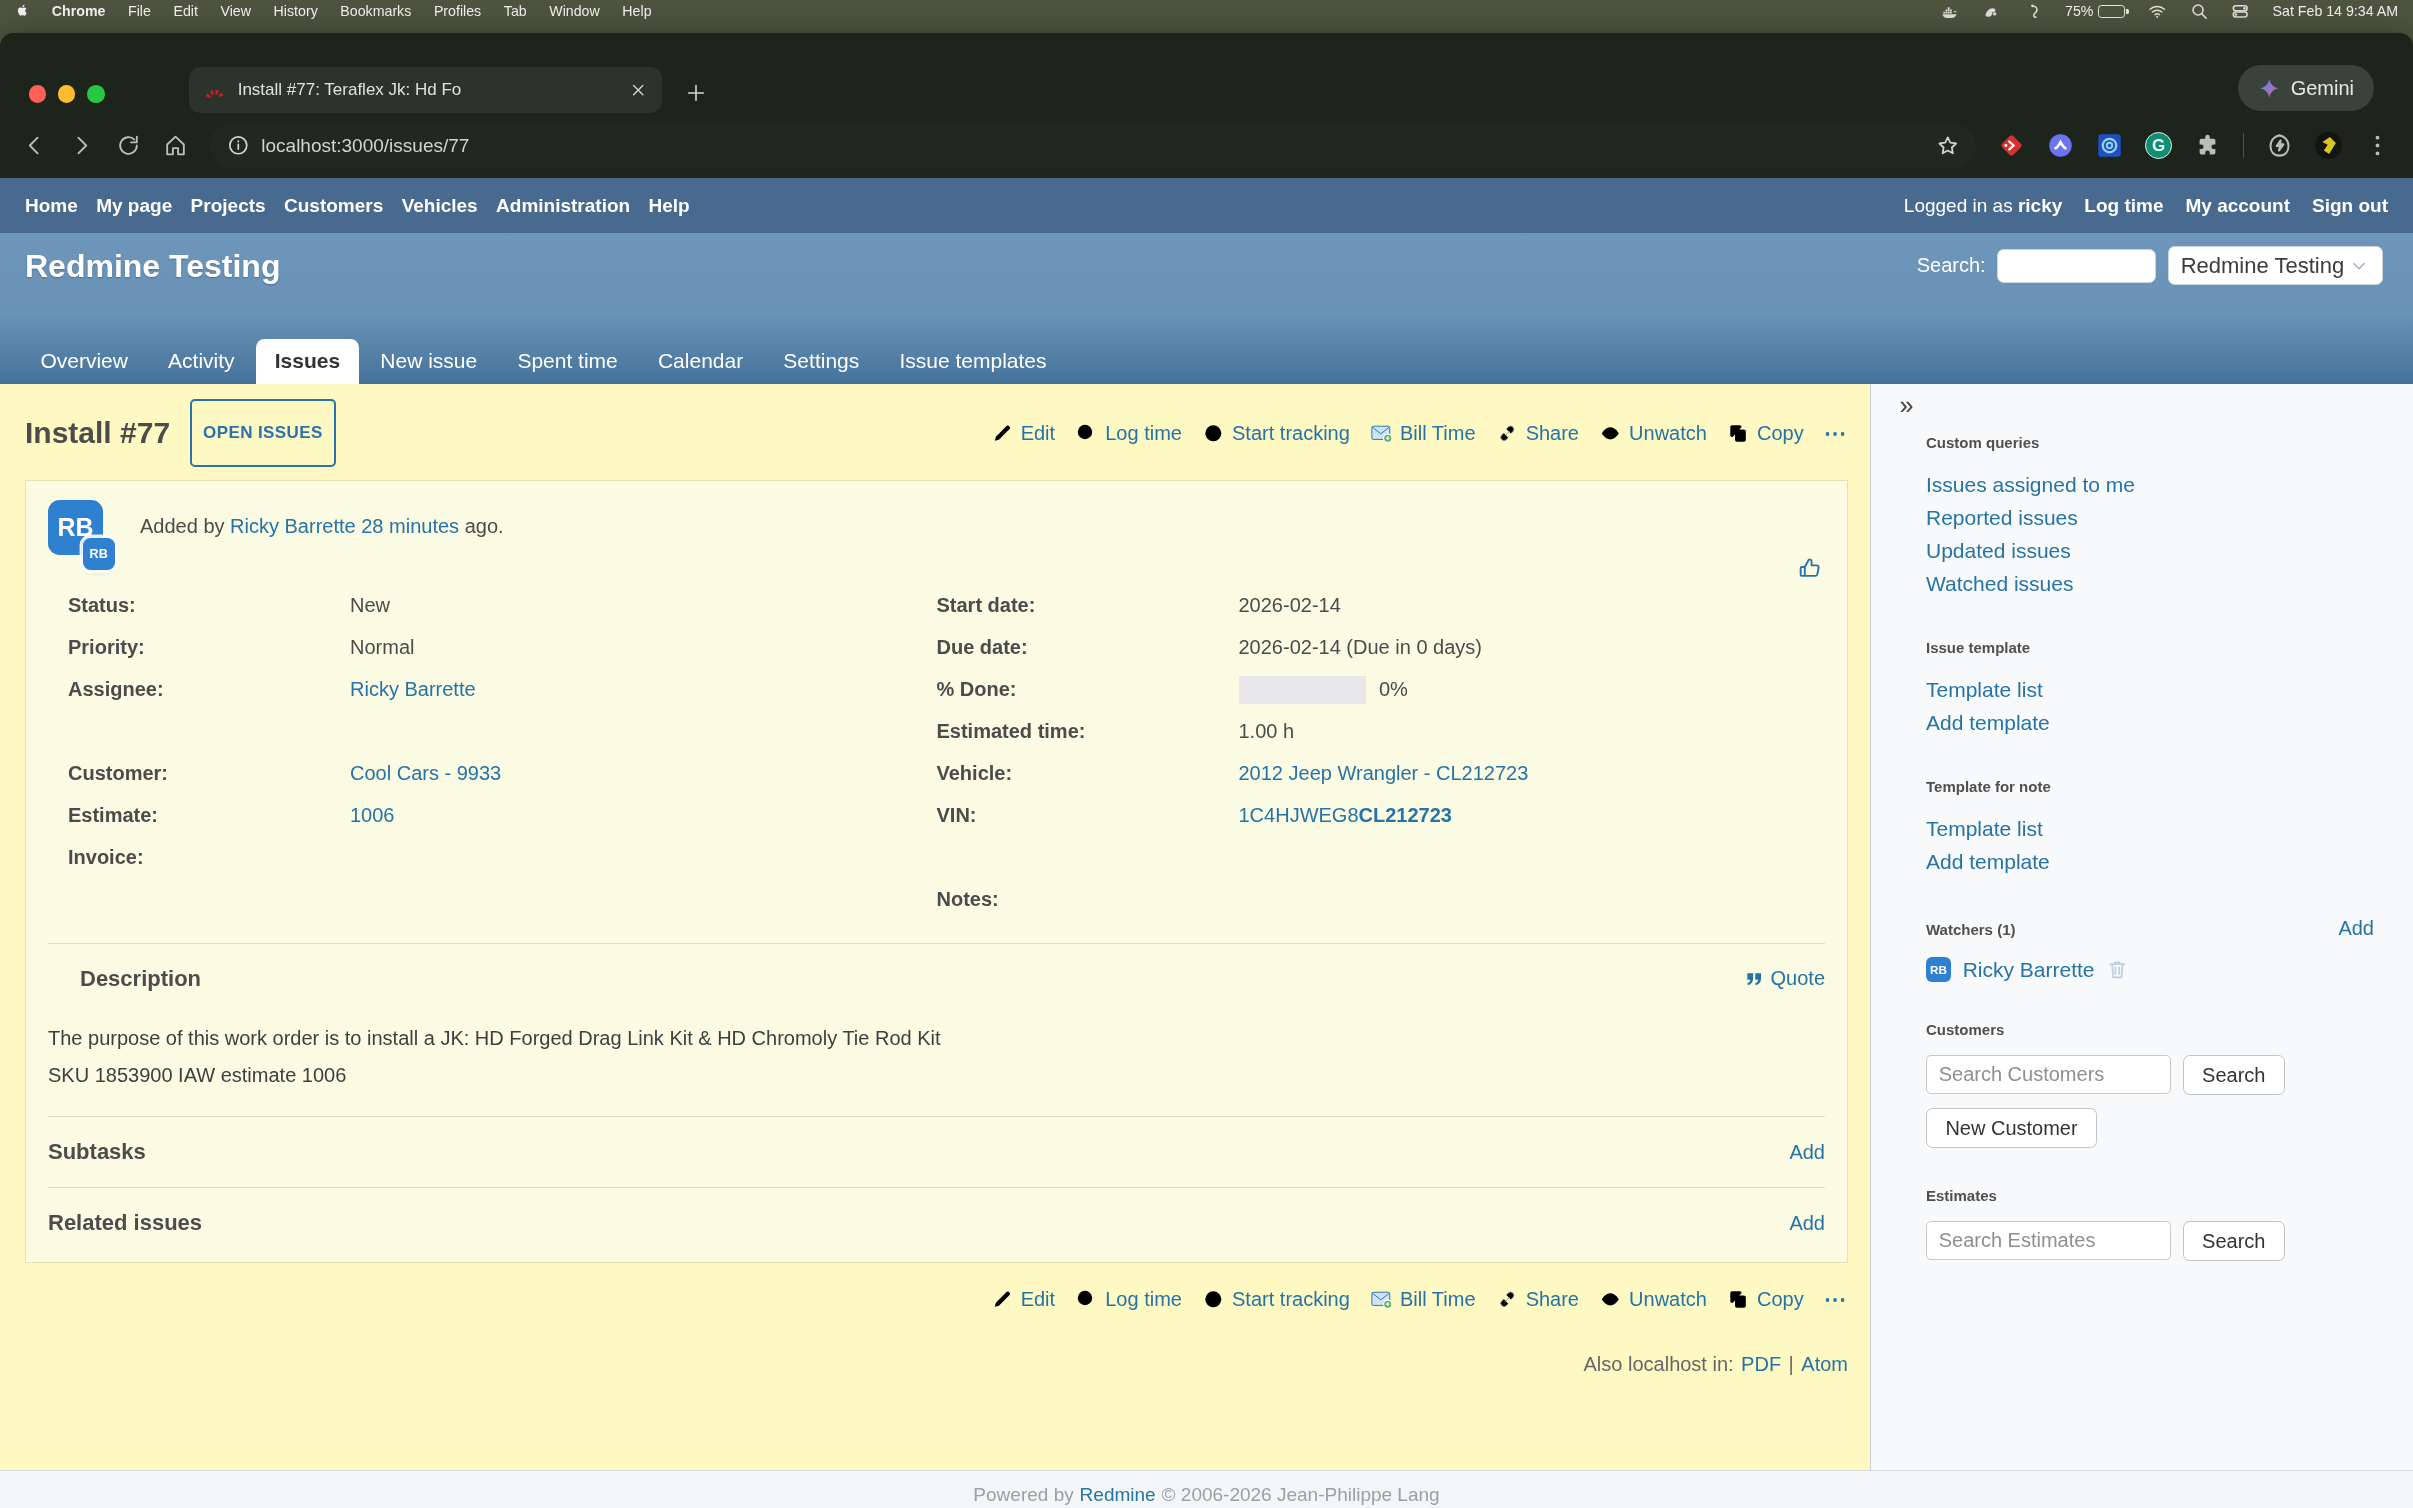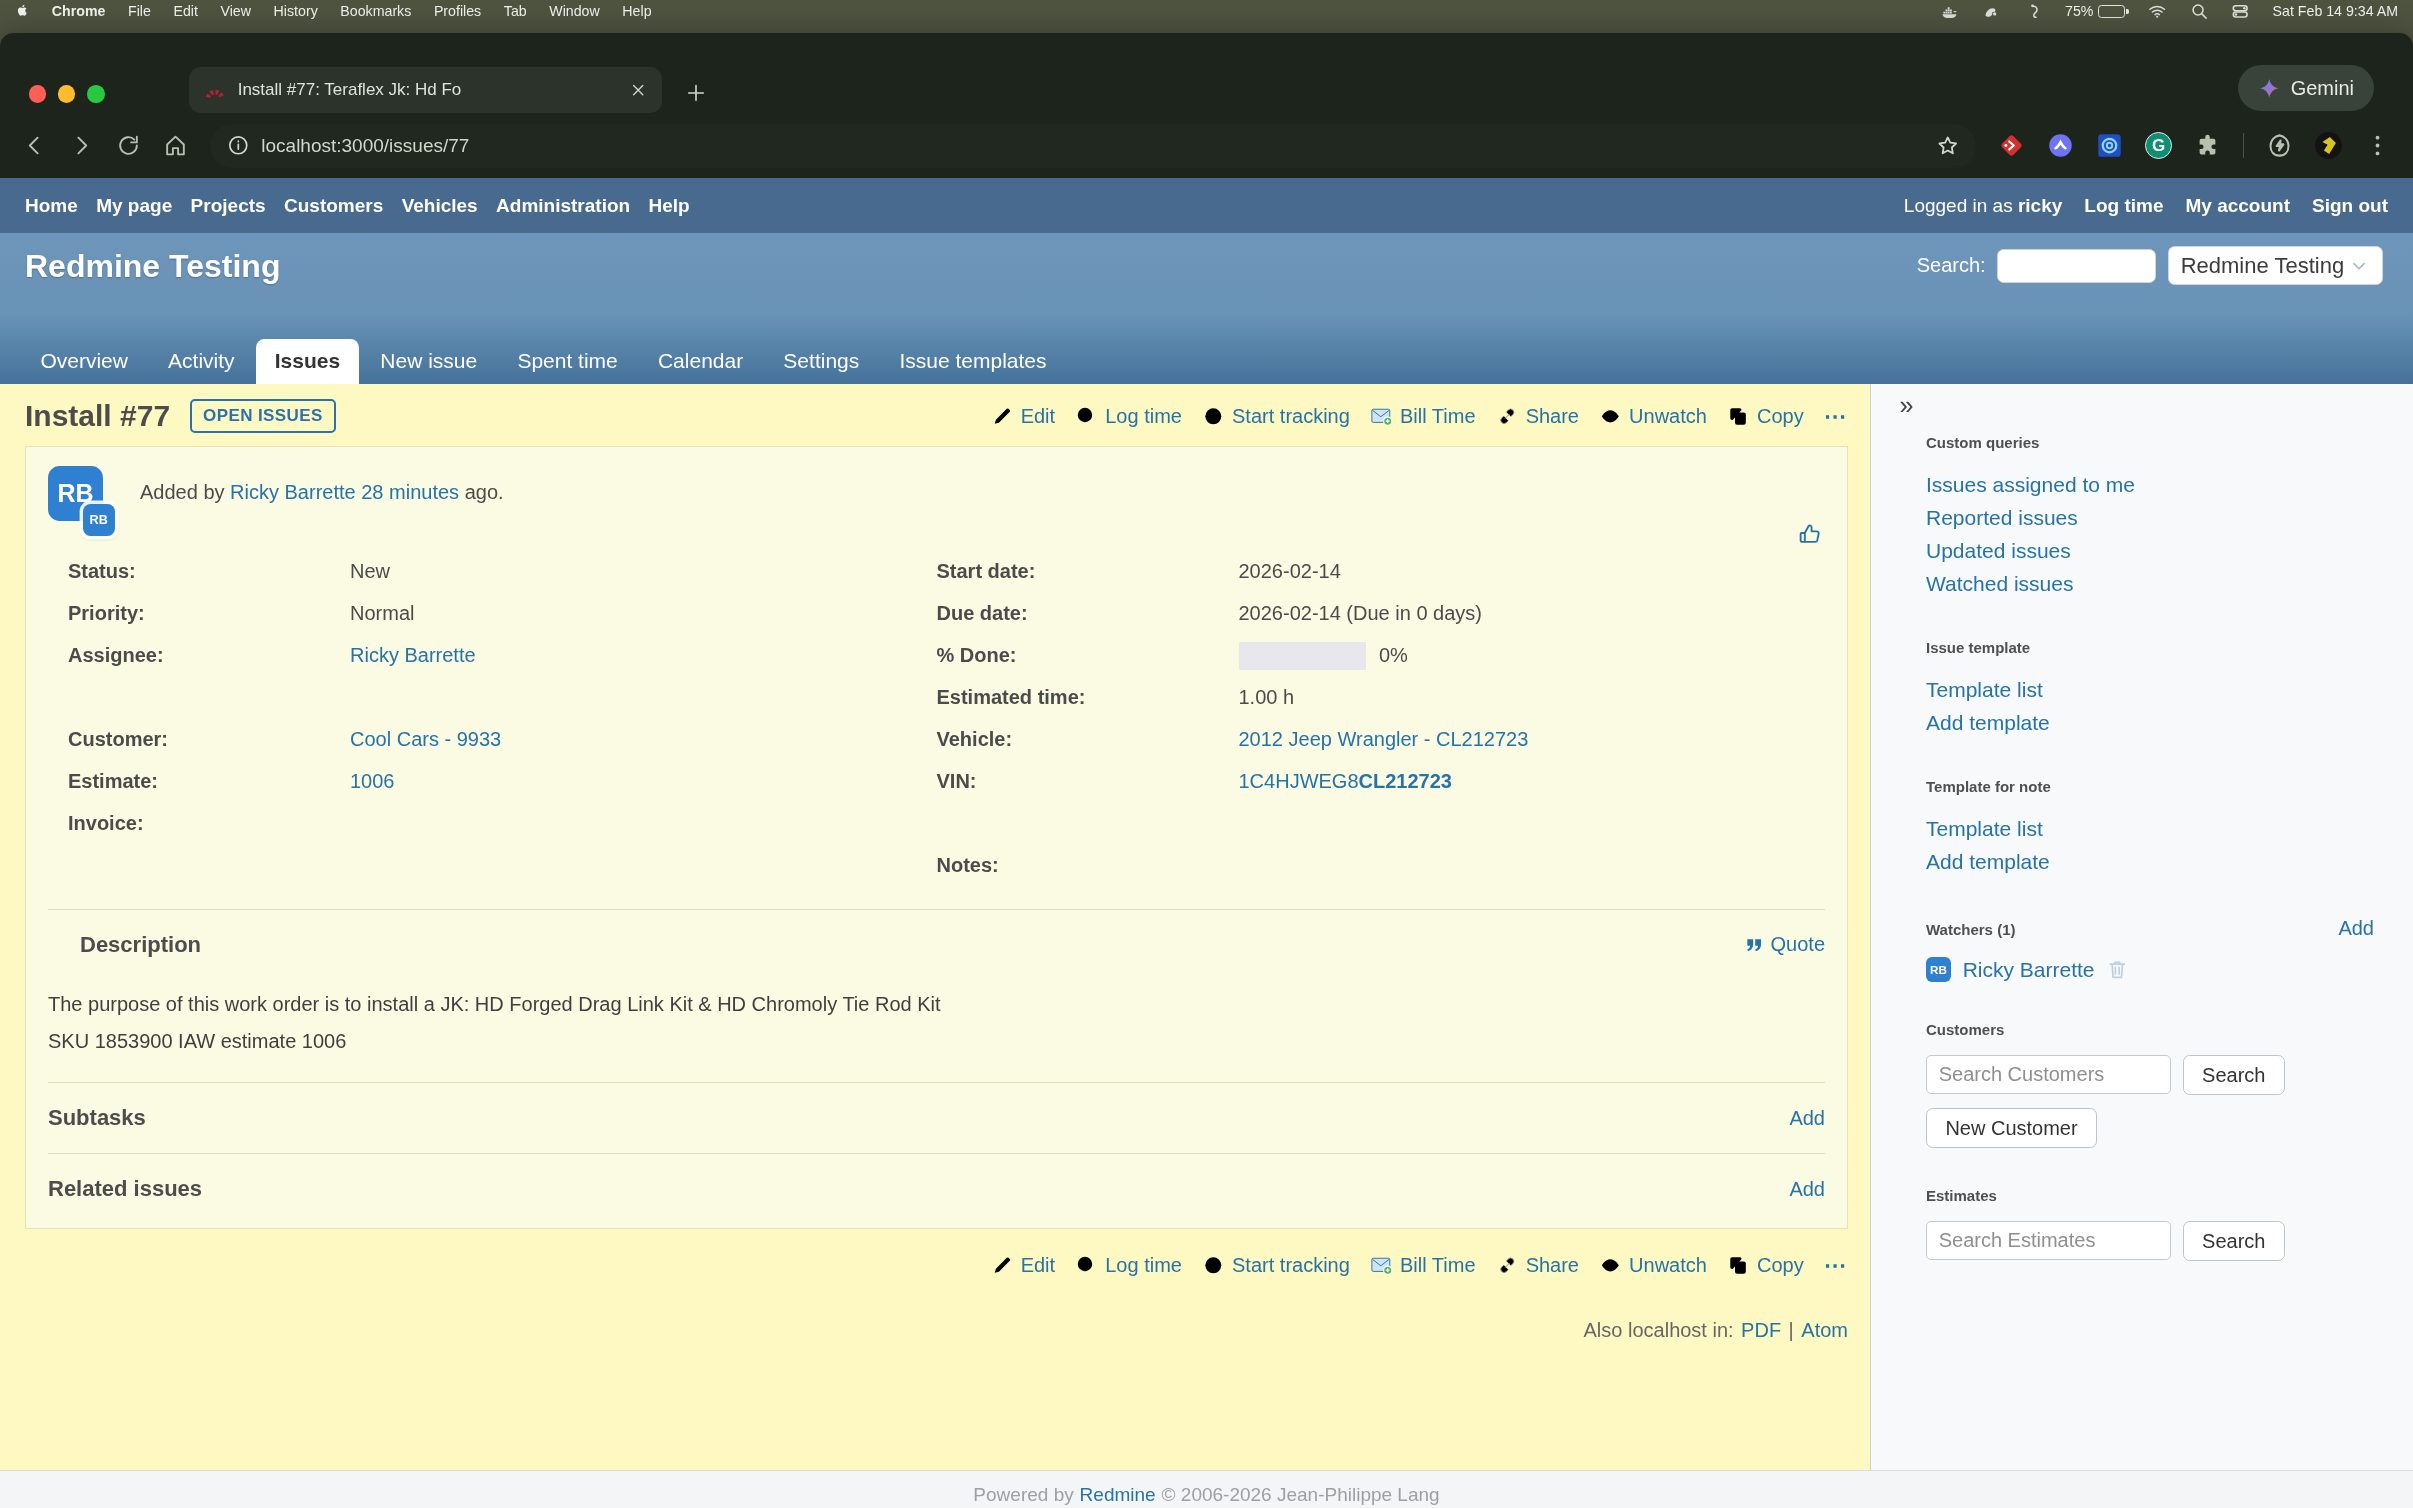--- a/index.html
+++ b/index.html
@@ -70,21 +70,21 @@
   .proj-select .chev{width:22px;height:22px;color:#aab4cc;}
   .rm-tabs{position:absolute;left:22px;bottom:0;display:flex;gap:3.4px;list-style:none;}
   .rm-tab{padding:10px 18.4px 11px;font-size:21px;color:#fff;border-radius:8.4px 8.4px 0 0;cursor:pointer;}
   .rm-tab.active{background:#fff;color:#333;font-weight:bold;}
 
   .content-wrap{display:flex;height:1086px;}
   .main{flex:1;min-width:0;padding:0 22px 0 25px;}
 
   .h2row{margin-top:15px;display:flex;align-items:center;}
   .h2row h2{font-size:30px;color:#4c4c4c;font-weight:bold;}
-  .open-badge{margin-left:20px;border:2.5px solid var(--c-badge);color:var(--c-badge);font-weight:800;font-size:17px;border-radius:5px;padding:5px 11px;letter-spacing:0.4px;}
+  .open-badge{margin-left:20px;border:2.5px solid var(--c-badge);color:var(--c-badge);font-weight:800;font-size:17px;border-radius:5px;padding:22px 11px;letter-spacing:0.4px;}
   .action-links{margin-left:auto;display:flex;align-items:center;gap:20px;}
   .action-links.bottom{margin:23.5px 0 0 auto;justify-content:flex-end;}
   .action-link{display:flex;align-items:center;gap:7.5px;color:var(--c-link);font-size:20px;text-decoration:none;cursor:pointer;}
   .action-link .ai{width:22.6px;height:22.6px;display:inline-block;}
   .action-link.more{font-weight:bold;font-size:22.6px;letter-spacing:1.7px;}
 
   .card{position:relative;margin-top:13.4px;background:var(--c-card_bg);border:0.8px solid var(--c-card_border);padding:18.4px 22px 22px;}
   .issue-avatar{position:absolute;left:22px;top:18.4px;width:55px;height:55px;border-radius:11.7px;background:var(--c-avatar);color:#fff;font-weight:bold;font-size:25px;display:flex;align-items:center;justify-content:center;}
   .issue-avatar .mini{position:absolute;right:-11.7px;bottom:-15px;width:32px;height:32px;border-radius:7.5px;background:var(--c-avatar);font-size:12.6px;display:flex;align-items:center;justify-content:center;box-shadow:0 0 0 3.4px rgba(255,255,255,.9),0 1.7px 4.2px rgba(0,0,0,.3);}
   .issue-head{margin-left:92px;}

